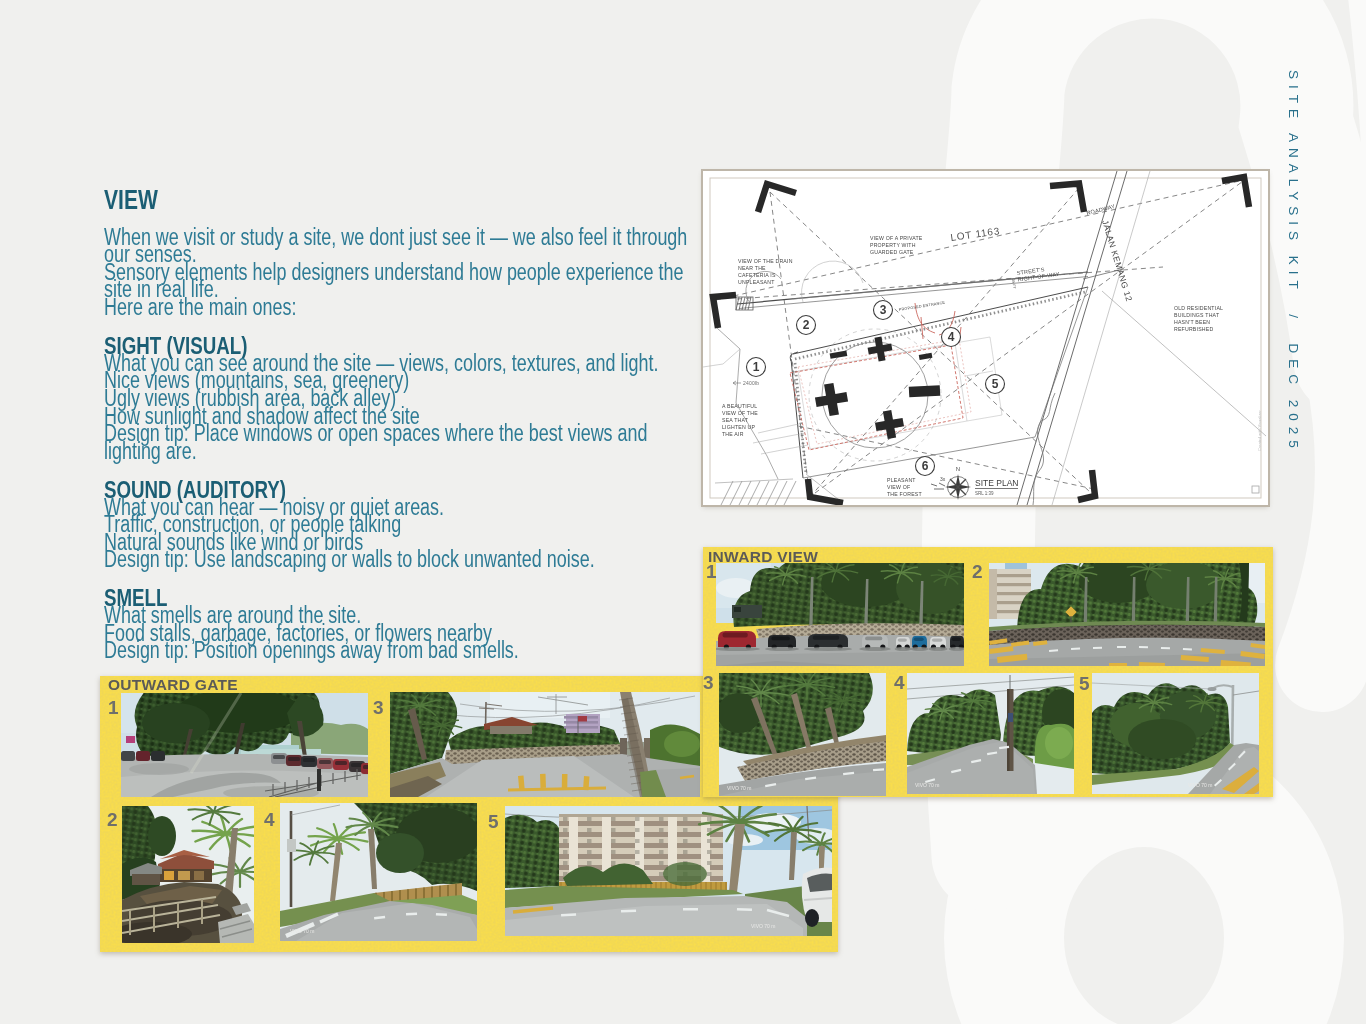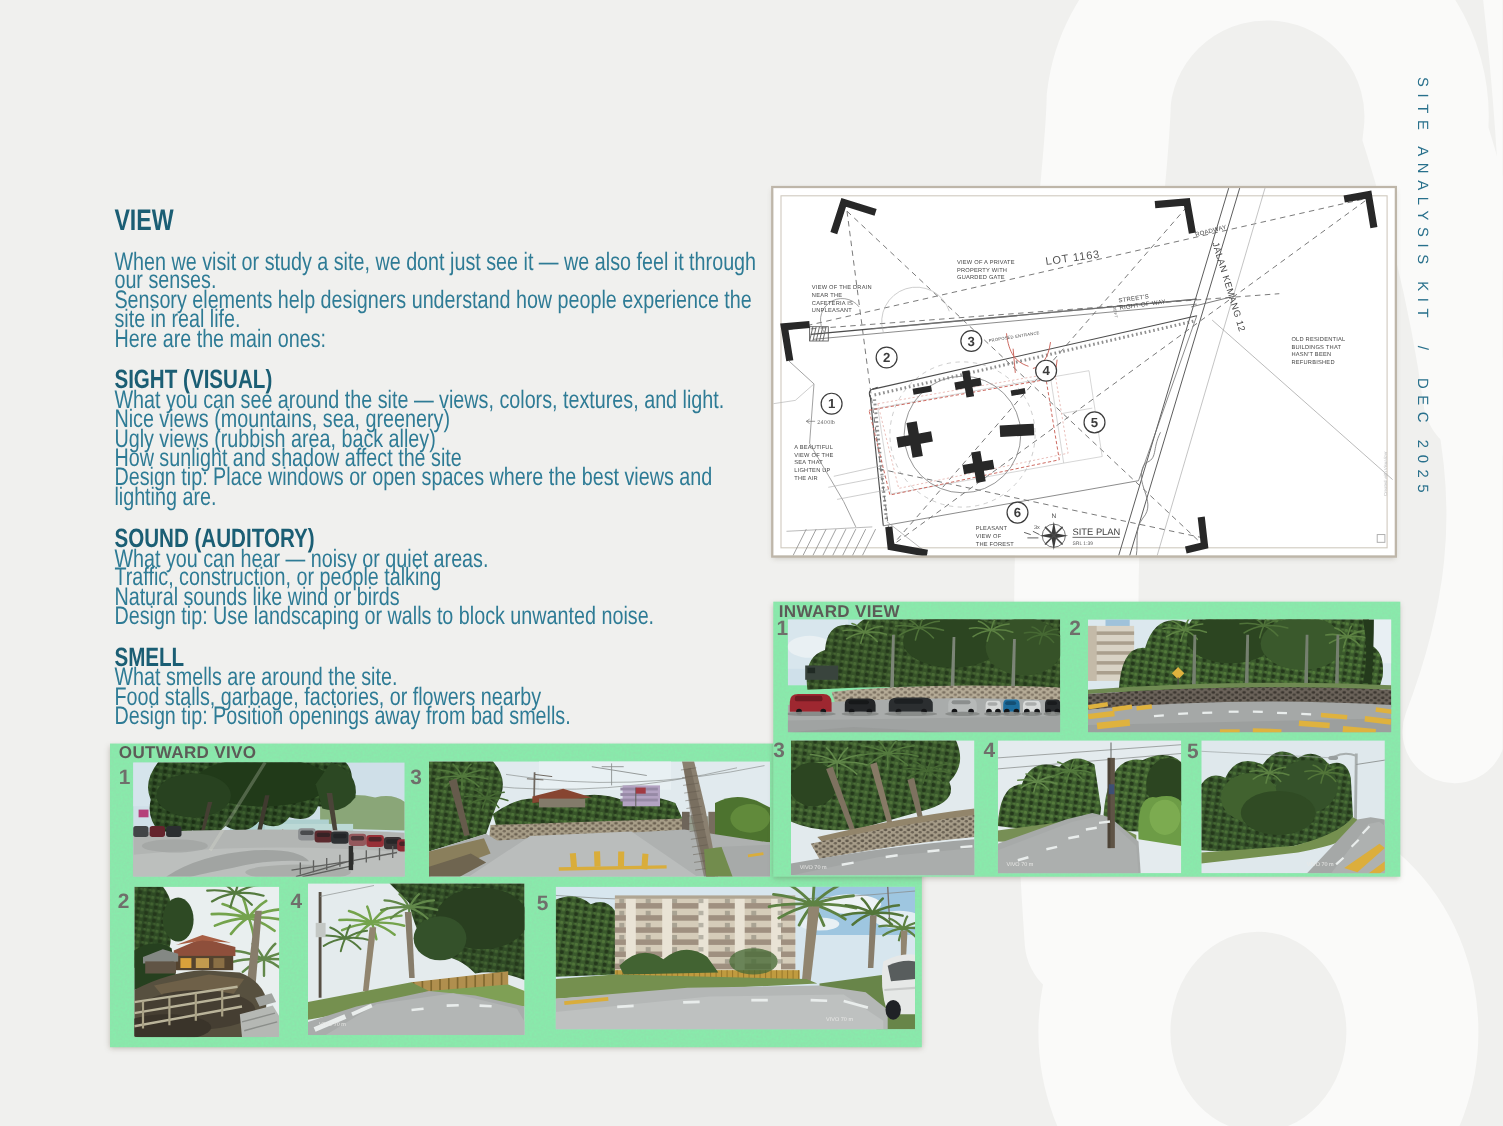--- a/index.html
+++ b/index.html
@@ -11,21 +11,21 @@
         writing-mode:vertical-rl;white-space:nowrap;}
   h1.title{position:absolute;left:103px;top:99px;margin:0;
      font-size:63px;font-style:italic;font-weight:bold;color:#edc861;
      letter-spacing:0px;}
   .txt{position:absolute;left:104px;top:192px;width:800px;color:#2e7b95;
        font-size:23px;line-height:17.6px;transform:scaleX(0.78);
        transform-origin:left top;}
   .txt h2{font-size:27px;color:#1b5e74;margin:0 0 19px 0;letter-spacing:0;line-height:17.6px;}
   .txt h3{font-size:24px;color:#1b5e74;margin:20.6px 0 0 0;letter-spacing:0;line-height:17.6px;}
   .txt p{margin:0 0 17.6px 0;}
-  .board{position:absolute;background:#86efac;box-shadow:0 2px 5px rgba(100,90,70,0.35);}
+  .board{position:absolute;background:#fde047;box-shadow:0 2px 5px rgba(100,90,70,0.35);}
   .photo{position:absolute;overflow:hidden;}
   .bnum{position:absolute;font-weight:bold;color:#6f6f6b;font-size:19px;line-height:1;}
   .btitle{position:absolute;font-weight:bold;color:#5c5b57;font-size:15.5px;letter-spacing:0.3px;line-height:1;}
 </style>
 </head>
 <body>
 <div class="page">
 
   <svg class="wmsvg" width="1366" height="1024" viewBox="0 0 1366 1024" xmlns="http://www.w3.org/2000/svg" style="position:absolute;left:0;top:0">
     <ellipse cx="1144" cy="938" rx="140" ry="151" fill="none" stroke="#fafaf9" stroke-width="120"></ellipse>
@@ -231,21 +231,21 @@
 
   <div class="board" id="outboard" style="left:100px;top:676px;width:738px;height:276px;">
 <svg width="100%" height="100%" style="position:absolute;left:0;top:0" xmlns="http://www.w3.org/2000/svg">
         <filter id="nzB">
           <feTurbulence type="fractalNoise" baseFrequency="0.5" numOctaves="2" seed="7"></feTurbulence>
           <feColorMatrix type="matrix" values="0 0 0 0 0.42  0 0 0 0 0.40  0 0 0 0 0.37  0 0 0 0.22 0"></feColorMatrix>
         </filter>
         <rect width="100%" height="100%" filter="url(#nzB)"></rect>
       </svg>
 
-<div class="btitle" style="left:8px;top:1px">OUTWARD VIVO</div>
+<div class="btitle" style="left:8px;top:1px">OUTWARD GATE</div>
 
 <div class="bnum" style="left:8px;top:22px">1</div>
 
 <div class="photo" style="left:21px;top:17px;width:247px;height:104px">
         <svg width="247" height="104" viewBox="0 0 247 104" xmlns="http://www.w3.org/2000/svg" preserveAspectRatio="none" style="display:block">
           <defs>
             <pattern id="lfo1" width="8" height="6" patternUnits="userSpaceOnUse" patternTransform="rotate(8)">
               <rect width="8" height="6" fill="#2c4823"></rect>
               <circle cx="2" cy="1.5" r="1.6" fill="#3d5f2e"></circle>
               <circle cx="6" cy="4" r="1.9" fill="#1b2f14"></circle>

